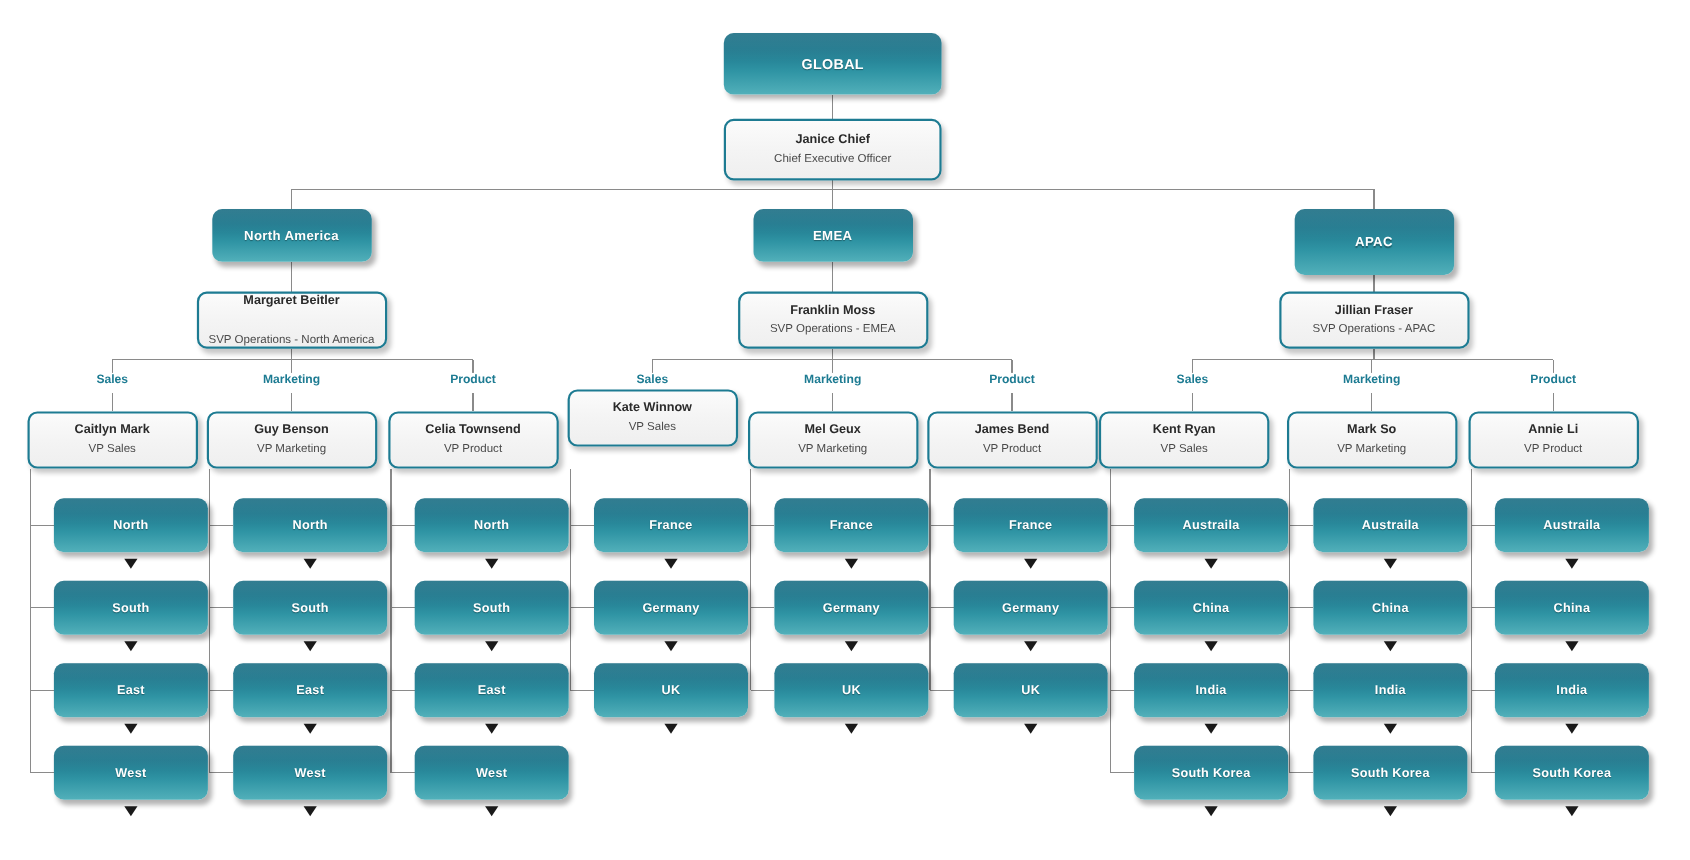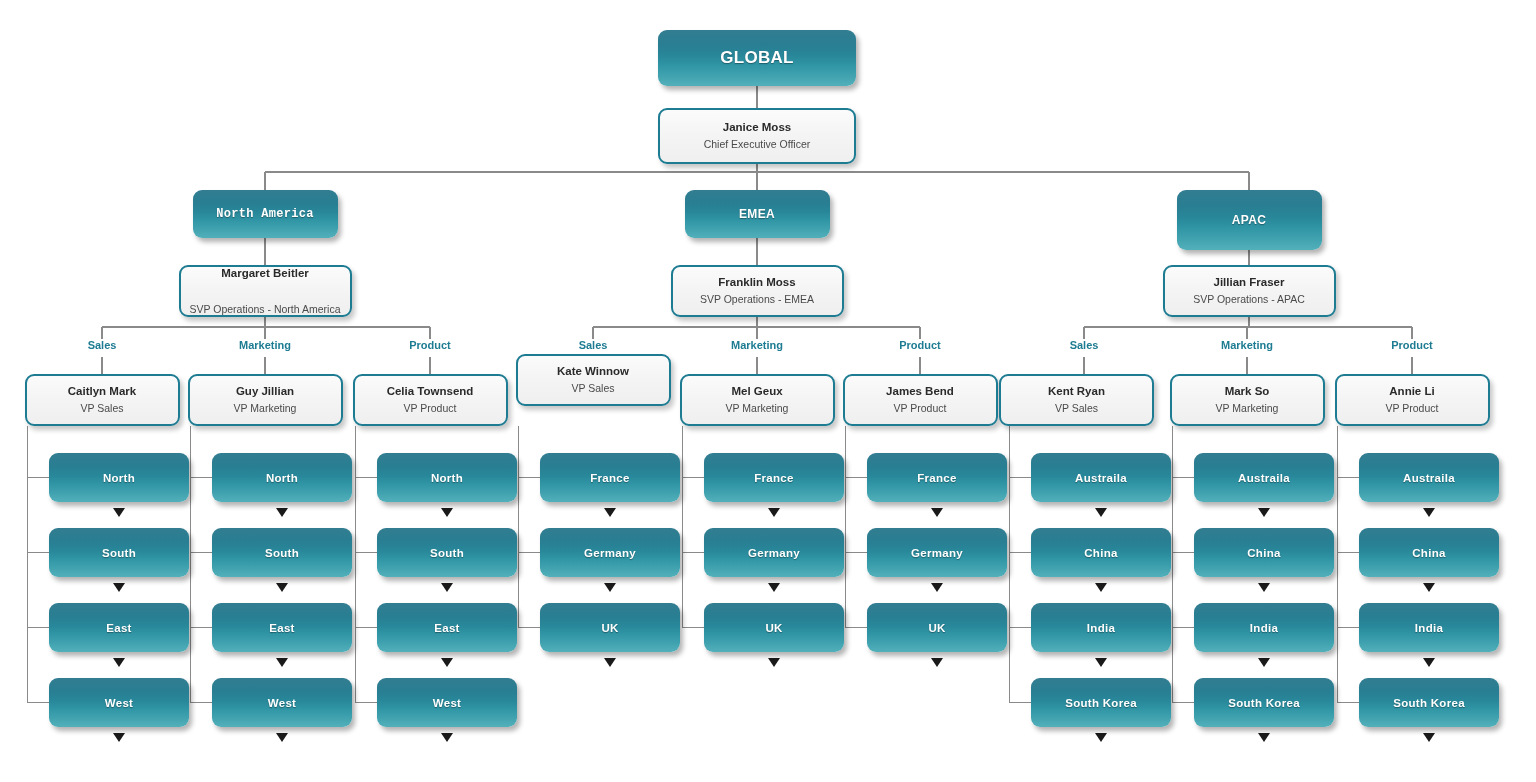--- a/index.html
+++ b/index.html
@@ -62,21 +62,21 @@
     height: 46%;
     border-radius: 9px 9px 0 0;
     background: linear-gradient(to bottom, rgba(255,255,255,0.10), rgba(255,255,255,0.00));
     pointer-events: none;
   }
   .unit-label {
     position: relative;
     z-index: 2;
   }
 
-  .global-box { font-size: 17px; }
+  .global-box { font-size: 13px; }
   .region-box { font-size: 12px; }
   .territory-box { font-size: 11.5px; }
 
   
   .person-card {
     border: 2px solid #1d7b92;
     border-radius: 9px;
     background:
       linear-gradient(to bottom, #fbfbfb 0%, #f4f4f4 50%, #efefef 100%);
     box-shadow: 3px 4px 5px rgba(0,0,0,0.22);
@@ -228,24 +228,24 @@
       <polygon points="1423,658 1435,658 1429,667" fill="#1a1a1a"></polygon>
       <line x1="1337.5" y1="702.5" x2="1359" y2="702.5" stroke="#8a8a8a" stroke-width="1.2" shape-rendering="crispEdges"></line>
       <polygon points="1423,733 1435,733 1429,742" fill="#1a1a1a"></polygon>
       <line x1="1337.5" y1="426" x2="1337.5" y2="702.5" stroke="#8a8a8a" stroke-width="1.2" shape-rendering="crispEdges"></line>
     </svg>
   <div id="nodes">
       <div class="node unit-box global-box" style="left: 658px; top: 30px; width: 198px; height: 56px;">
         <span class="unit-label">GLOBAL</span>
       </div>
       <div class="node person-card" style="left: 658px; top: 108px; width: 198px; height: 56px;">
-        <div class="person-name">Janice Moss</div>
+        <div class="person-name">Janice Chief</div>
         <div class="person-title">Chief Executive Officer</div>
       </div>
-      <div class="node unit-box region-box" style="left: 192.5px; top: 190px; width: 145px; height: 48px; font-family: Liberation Mono, monospace;">
+      <div class="node unit-box region-box" style="left: 192.5px; top: 190px; width: 145px; height: 48px;">
         <span class="unit-label">North America</span>
       </div>
       <div class="node person-card" style="left: 178.5px; top: 265px; width: 173px; height: 52px; gap: 19px;">
         <div class="person-name">Margaret Beitler</div>
         <div class="person-title">SVP Operations - North America</div>
       </div>
       <div class="function-label" style="left: 102px; top: 339px;">Sales</div>
       <div class="node person-card" style="left: 24.5px; top: 374px; width: 155px; height: 52px;">
         <div class="person-name">Caitlyn Mark</div>
         <div class="person-title">VP Sales</div>
@@ -257,21 +257,21 @@
         <span class="unit-label">South</span>
       </div>
       <div class="node unit-box territory-box" style="left: 49px; top: 603px; width: 140px; height: 49px;">
         <span class="unit-label">East</span>
       </div>
       <div class="node unit-box territory-box" style="left: 49px; top: 678px; width: 140px; height: 49px;">
         <span class="unit-label">West</span>
       </div>
       <div class="function-label" style="left: 265px; top: 339px;">Marketing</div>
       <div class="node person-card" style="left: 187.5px; top: 374px; width: 155px; height: 52px;">
-        <div class="person-name">Guy Jillian</div>
+        <div class="person-name">Guy Benson</div>
         <div class="person-title">VP Marketing</div>
       </div>
       <div class="node unit-box territory-box" style="left: 212px; top: 453px; width: 140px; height: 49px;">
         <span class="unit-label">North</span>
       </div>
       <div class="node unit-box territory-box" style="left: 212px; top: 528px; width: 140px; height: 49px;">
         <span class="unit-label">South</span>
       </div>
       <div class="node unit-box territory-box" style="left: 212px; top: 603px; width: 140px; height: 49px;">
         <span class="unit-label">East</span>

